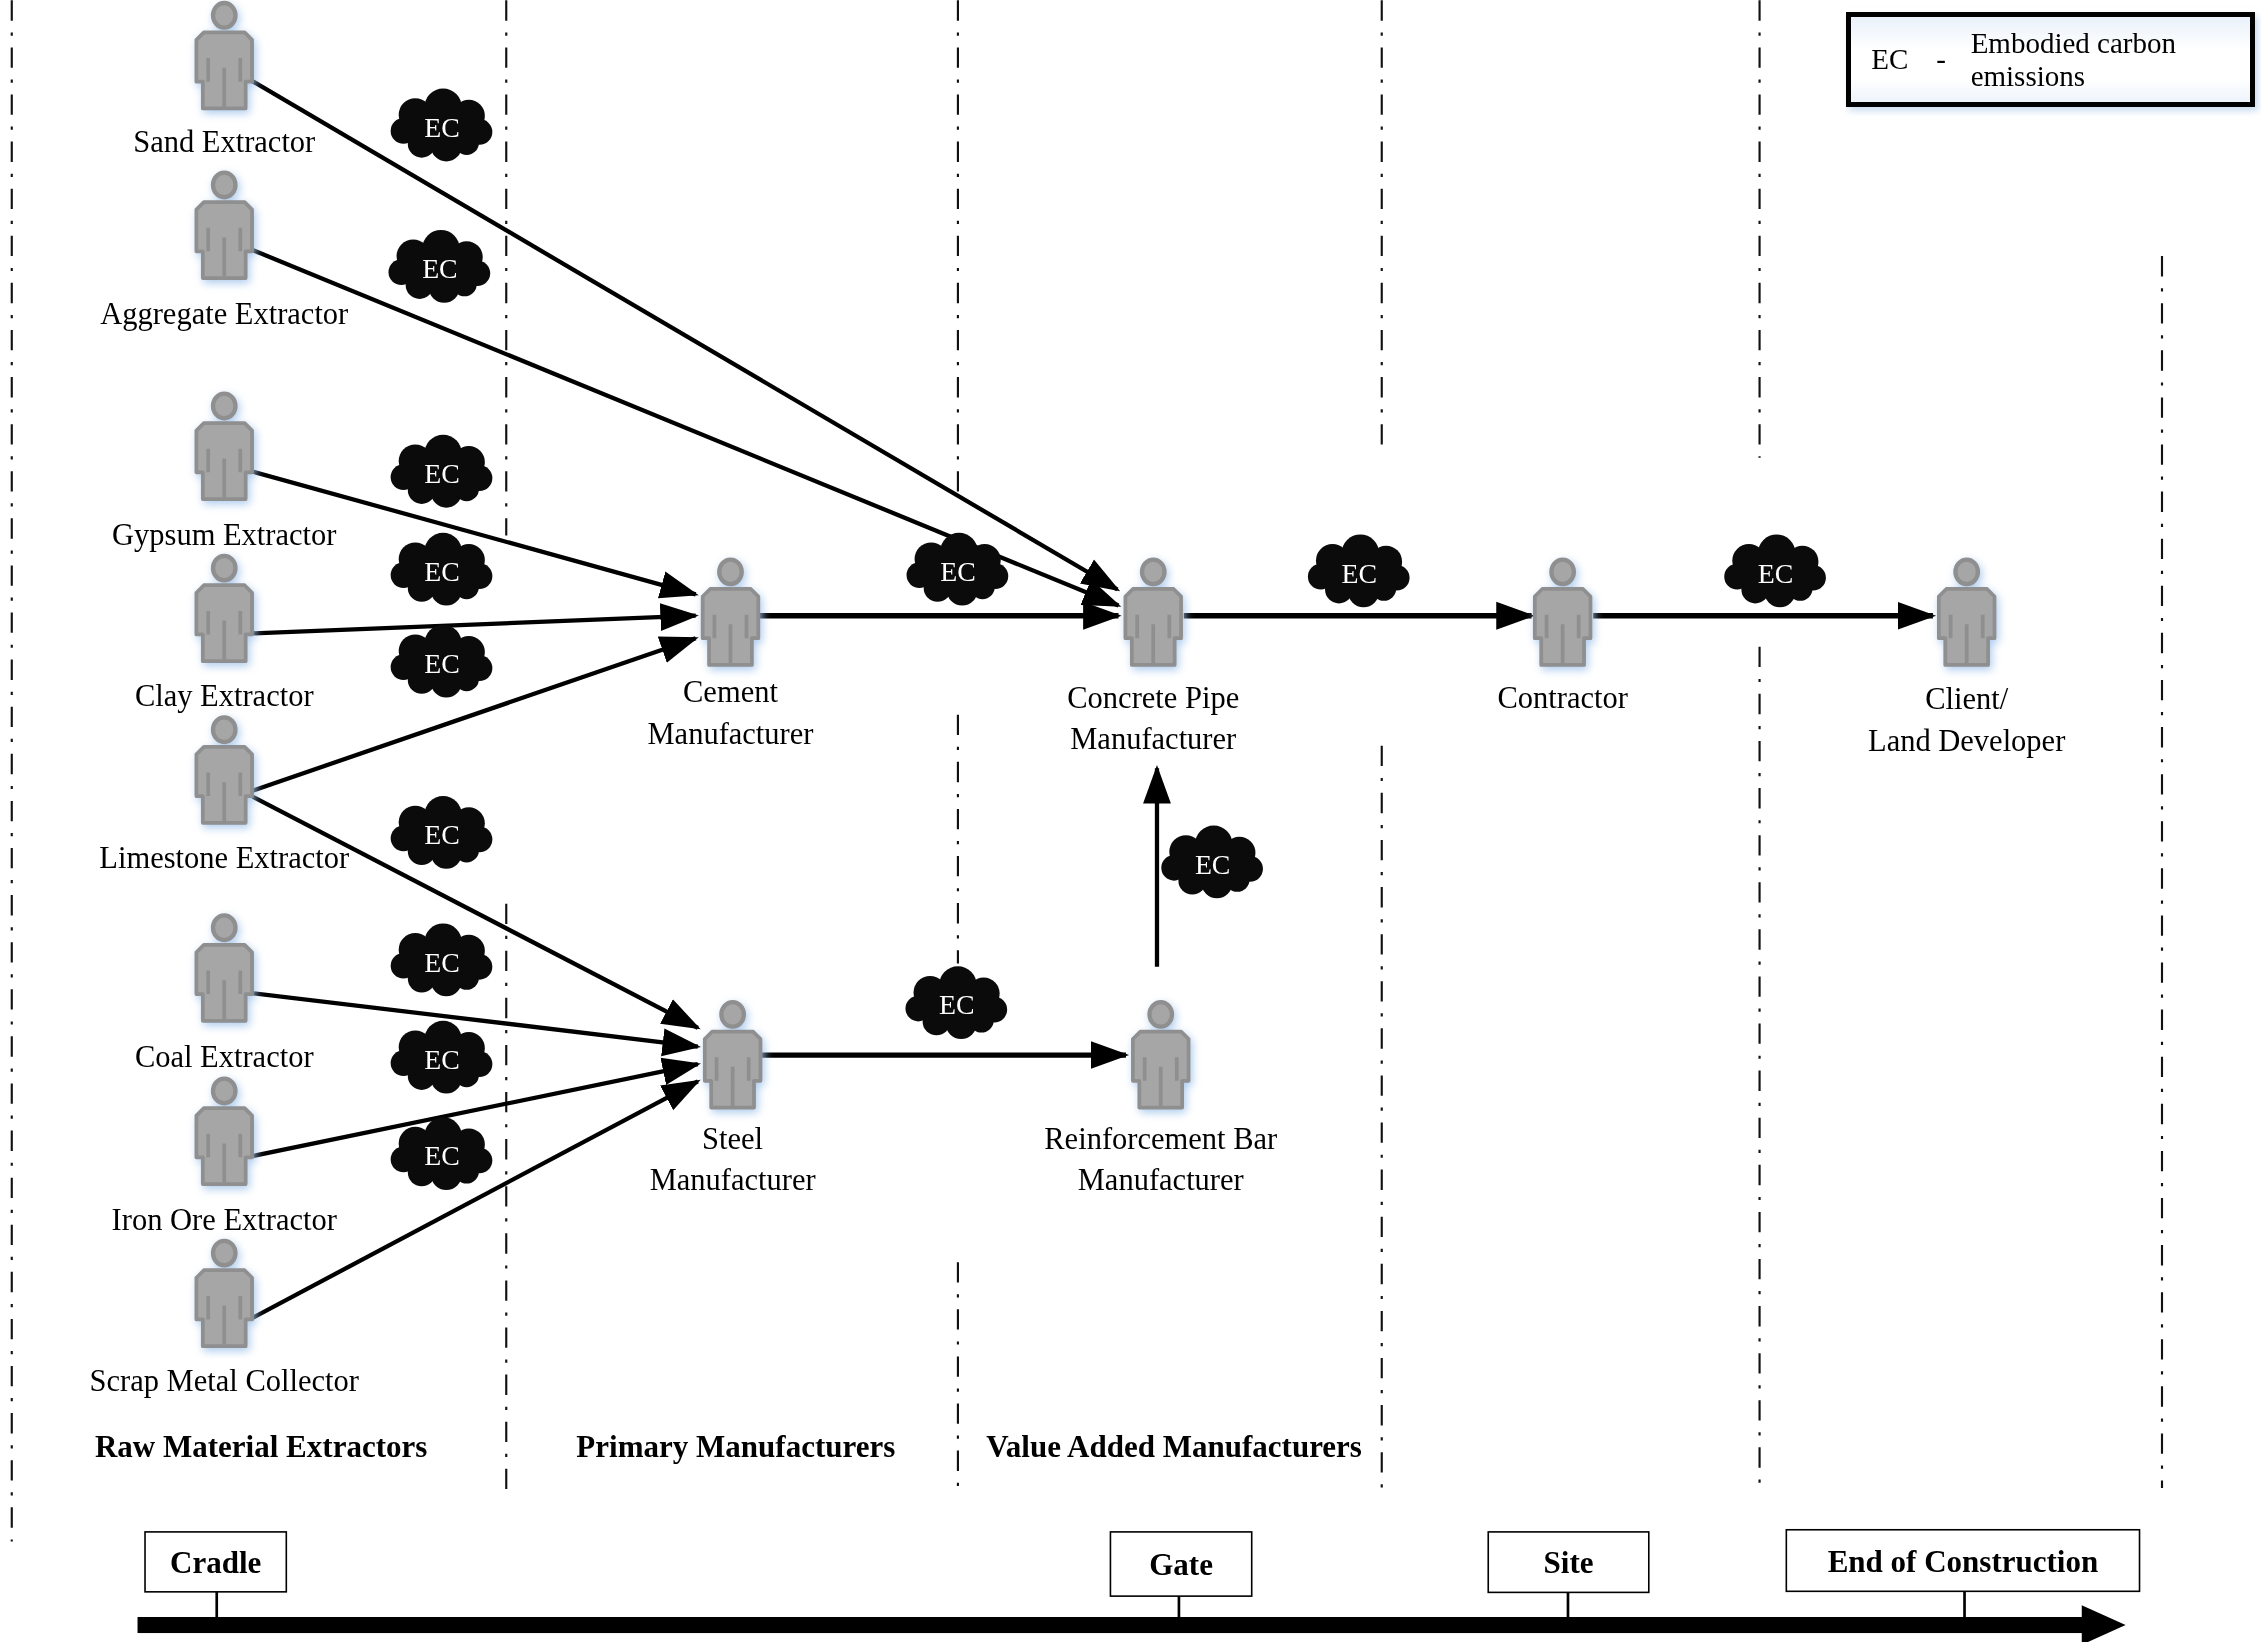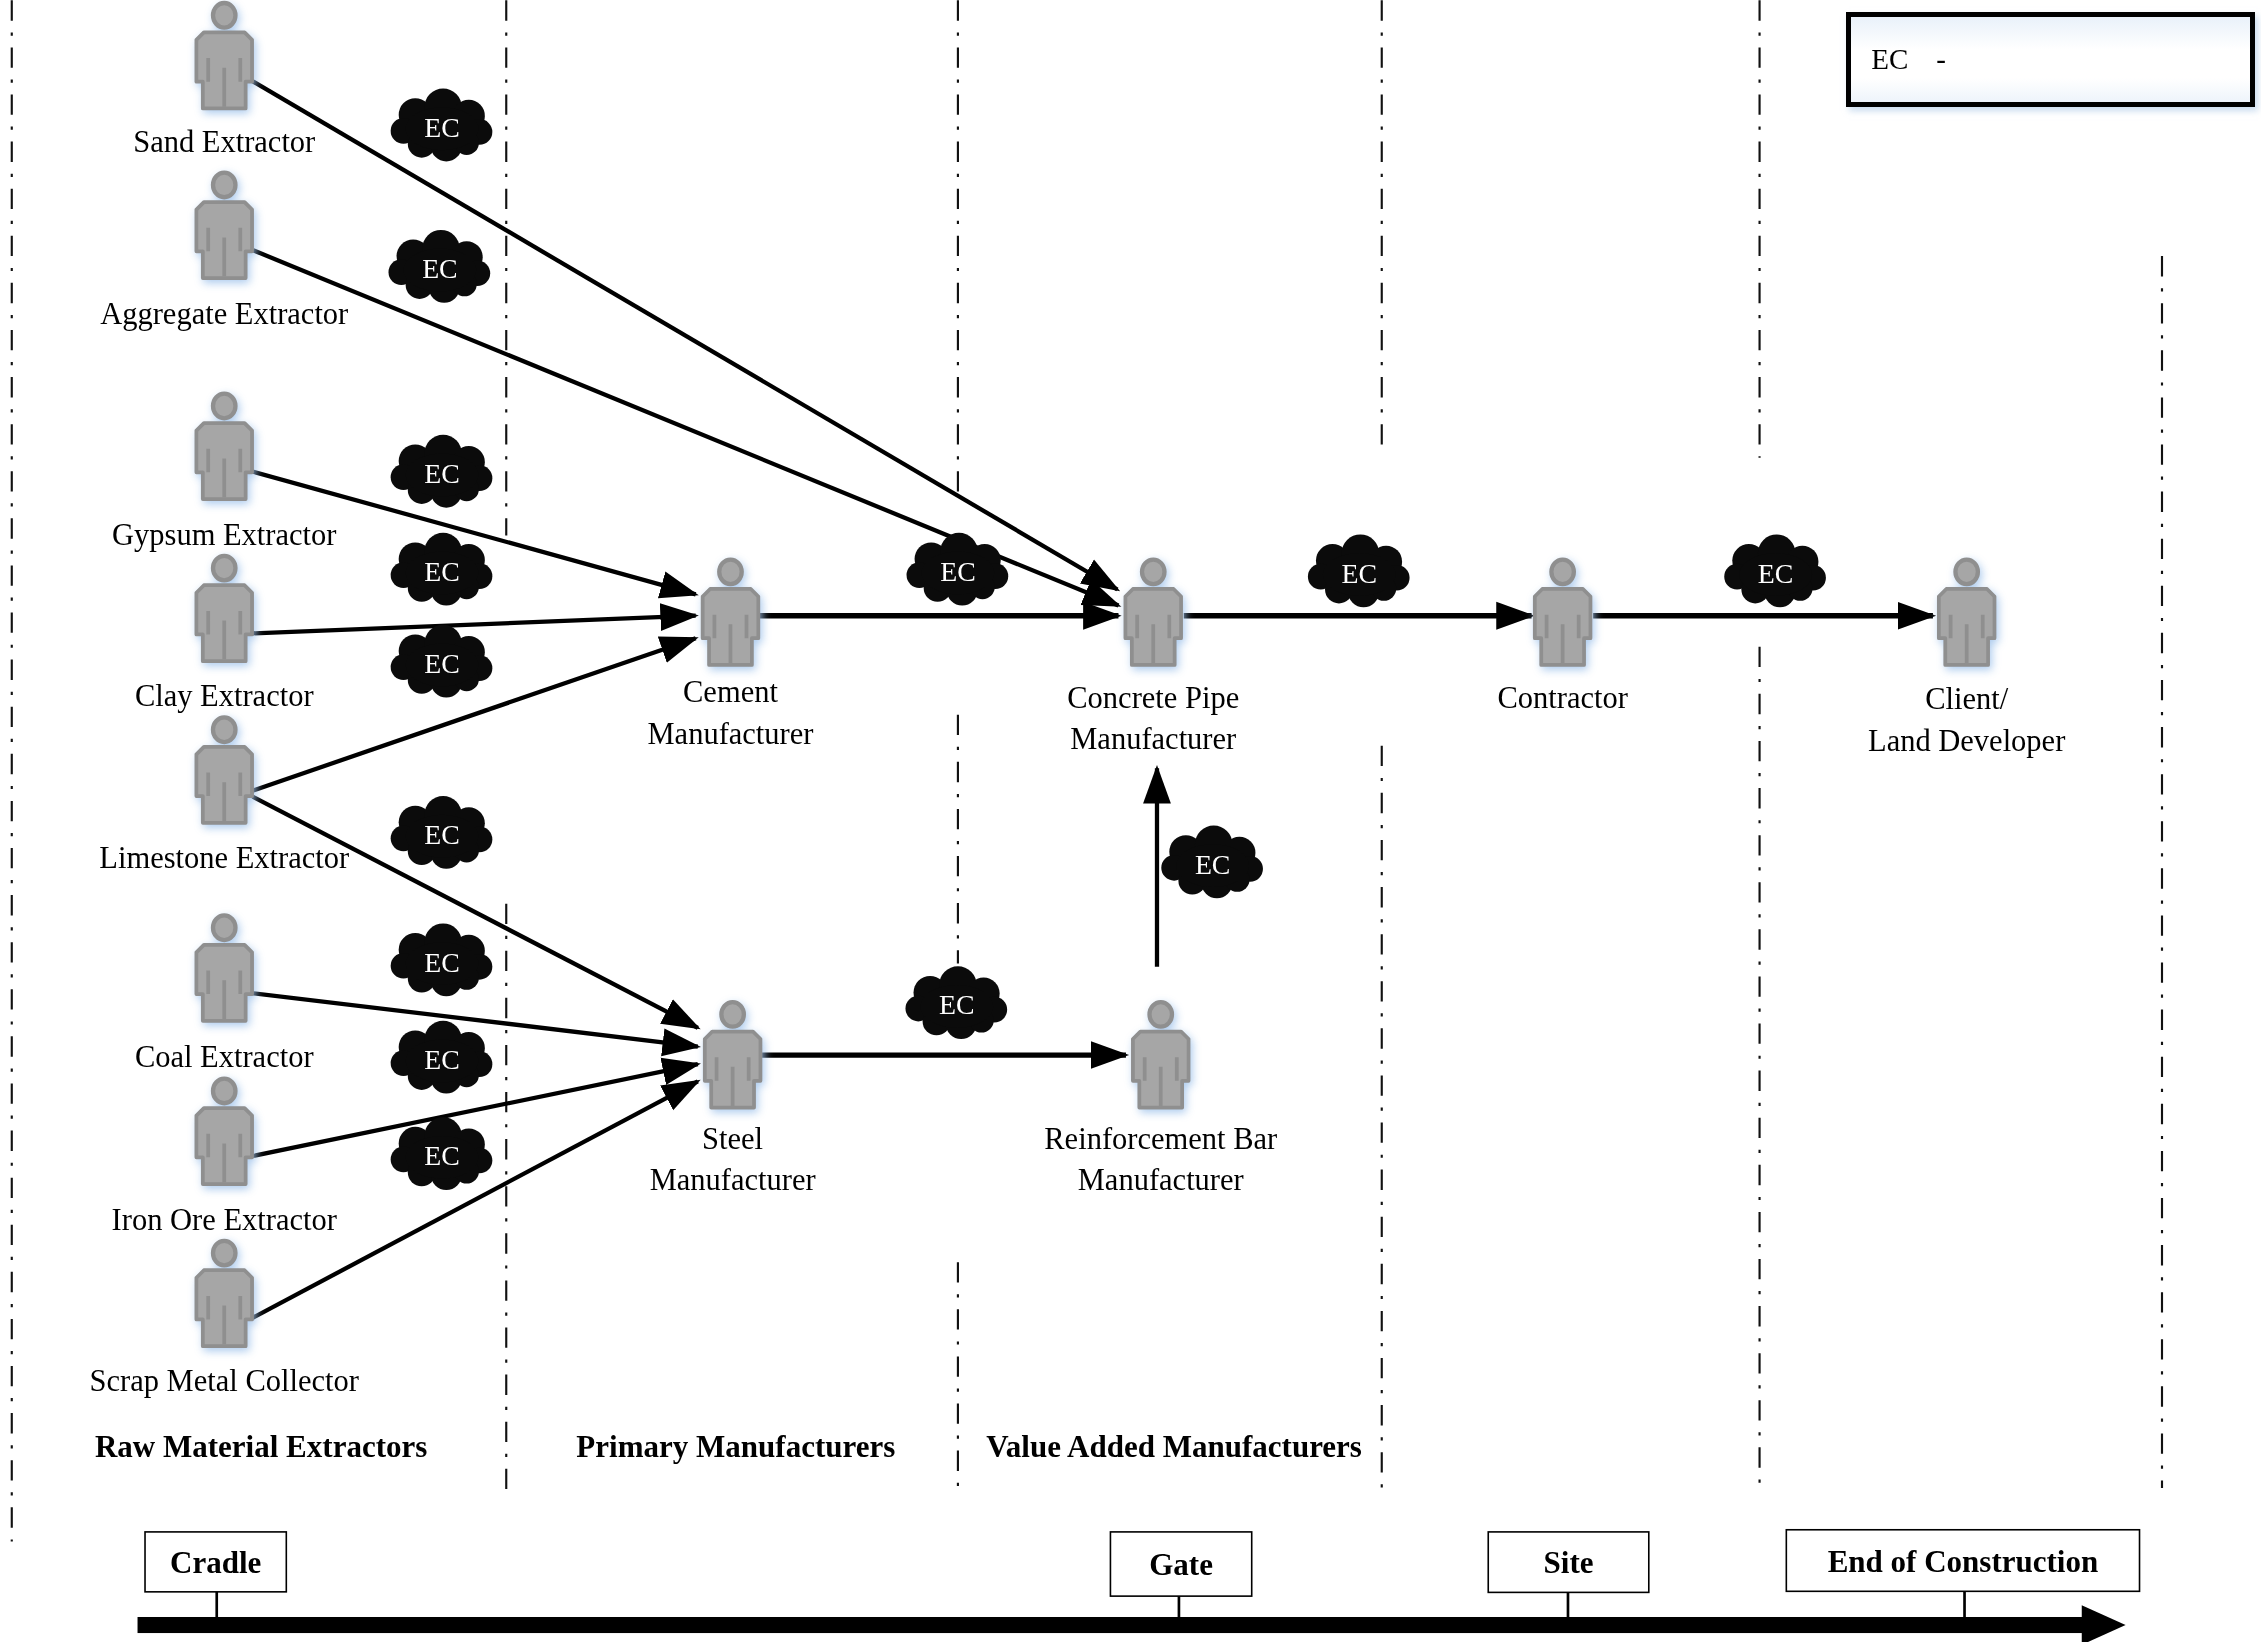--- a/index.html
+++ b/index.html
@@ -211,15 +211,16 @@
         <text x="2931" y="2939.5" text-anchor="middle" class="stage-label">Site</text>
         <line x1="3671" y1="2973" x2="3671" y2="3036" stroke="#000000" stroke-width="5"></line>
         <rect x="3338" y="2858" width="660" height="115" fill="#ffffff" stroke="#000" stroke-width="3"></rect>
         <text x="3668" y="2936.5" text-anchor="middle" class="stage-label">End of Construction</text>
       </g>
     </svg>
 
   <div class="legend">
     <span class="legend-abbr">EC</span>
     <span class="legend-dash">-</span>
+    <span class="legend-desc">Embodied carbon emissions</span>
   </div>
 </div>
 
 
 </body></html>

